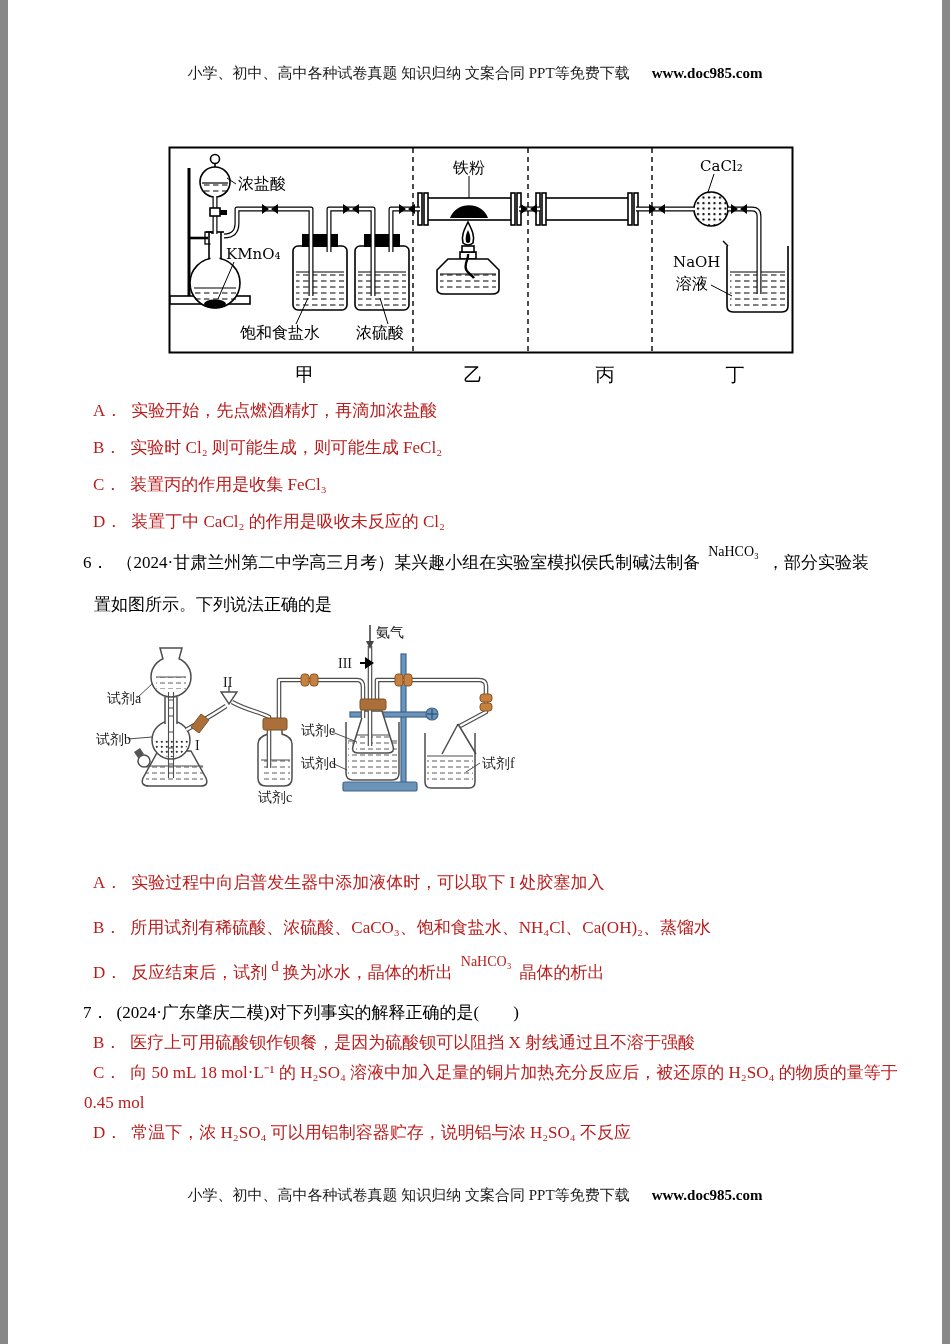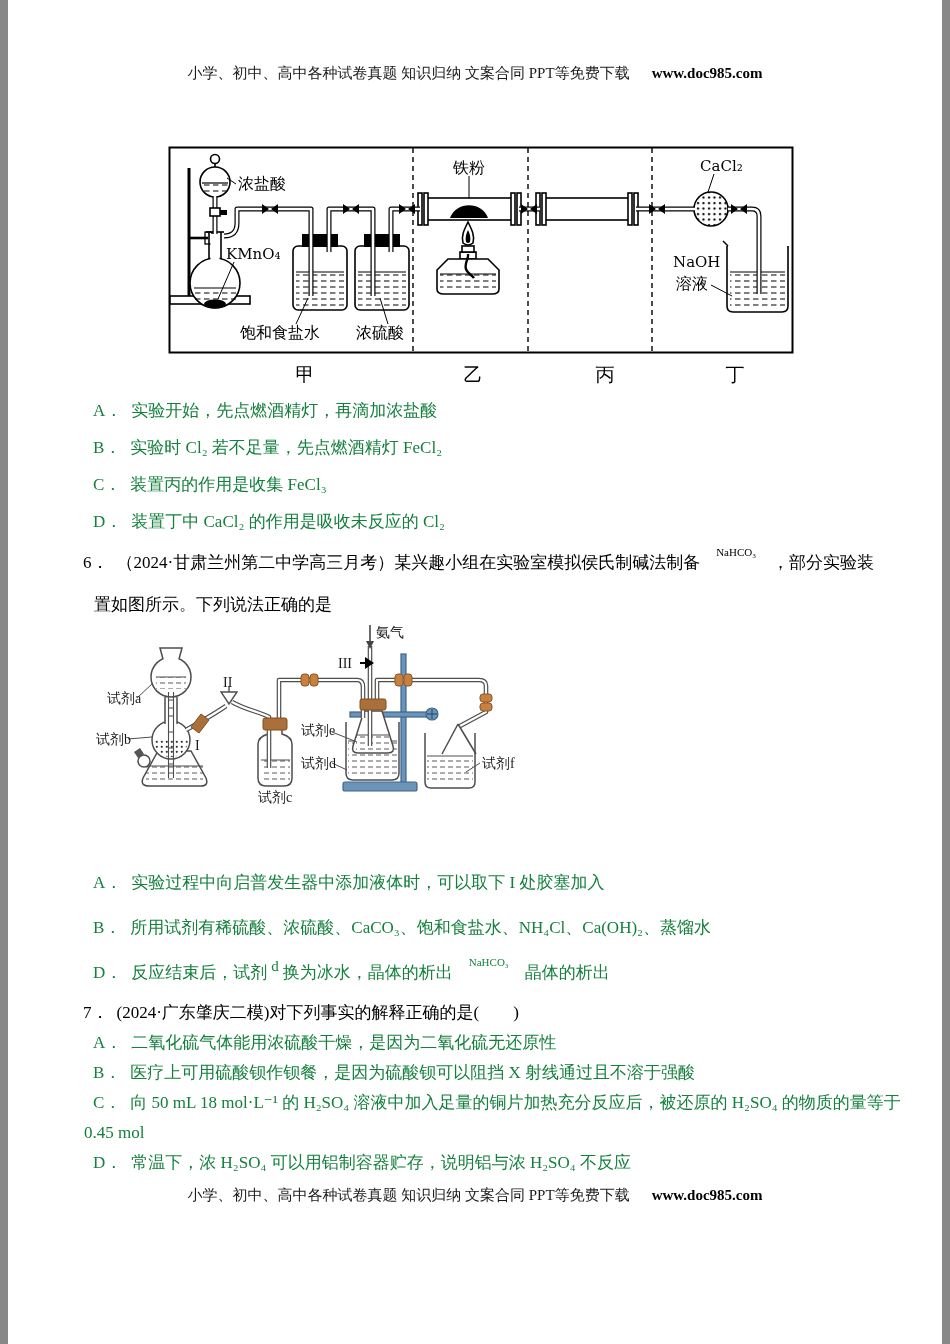--- a/index.html
+++ b/index.html
@@ -11,30 +11,30 @@
   .hdr{
     position:absolute;left:0;width:100%;text-align:center;
     font-size:15px;color:#1a1a1a;white-space:nowrap;
   }
   .hdr .url{font-weight:bold;margin-left:22px;color:#000;}
   .top-hdr{top:64px;}
   .bot-hdr{top:1186px;}
   .dia1{position:absolute;left:160px;top:146px;}
   .dia2{position:absolute;left:72px;top:620px;}
   .optblock{position:absolute;left:85px;width:810px;}
-  .opt{white-space:nowrap;font-size:17px;color:#15803d;}
+  .opt{white-space:nowrap;font-size:17px;color:#b91c1c;font-family:Liberation Serif, serif;}
   .q5opts .opt{height:37px;line-height:37px;}
   .q6opts .opt{height:45px;line-height:45px;}
   .q7opts .opt{height:30px;line-height:30px;}
   .optlabel{margin-right:9px;}
   .stem{position:absolute;left:75px;width:815px;font-size:17px;white-space:nowrap;color:#000;}
   .qnum{margin-right:8px;}
   .raised{
     display:inline-block;transform:translateY(-12px);
-    font-size:11px;margin:0 16px;text-align:center;
+    font-size:14px;margin:0 8px;text-align:center;
   }
   .raised-d{
     display:inline-block;transform:translateY(-7px);
     font-size:15px;margin:0 4px;
   }
   
   .tO{fill:none;stroke:#000;stroke-width:5;stroke-linejoin:round;}
   .tI{fill:none;stroke:#fff;stroke-width:2.6;stroke-linejoin:round;}
   
   .gO{fill:none;stroke:#4d4d4d;stroke-width:4.6;stroke-linejoin:round;}
@@ -215,21 +215,21 @@
         <text x="137" y="235" text-anchor="middle" class="seclab">甲</text>
         <text x="305" y="235" text-anchor="middle" class="seclab">乙</text>
         <text x="437" y="235" text-anchor="middle" class="seclab">丙</text>
         <text x="567" y="235" text-anchor="middle" class="seclab">丁</text>
       </g>
     </svg>
   </div>
 
   <div class="optblock q5opts" style="top:392px;">
     <div class="opt"><span class="optlabel">A．</span><span>实验开始，先点燃酒精灯，再滴加浓盐酸</span></div>
-    <div class="opt"><span class="optlabel">B．</span><span>实验时 Cl₂ 若不足量，先点燃酒精灯 FeCl₂</span></div>
+    <div class="opt"><span class="optlabel">B．</span><span>实验时 Cl₂ 则可能生成，则可能生成 FeCl₂</span></div>
     <div class="opt"><span class="optlabel">C．</span><span>装置丙的作用是收集 FeCl₃</span></div>
     <div class="opt"><span class="optlabel">D．</span><span>装置丁中 CaCl₂ 的作用是吸收未反应的 Cl₂</span></div>
   </div>
 
   <div class="stem" style="top:548px;height:30px;line-height:30px;">
     <span class="qnum">6．</span><span>（2024·甘肃兰州第二中学高三月考）某兴趣小组在实验室模拟侯氏制碱法制备</span><span class="raised">NaHCO₃</span><span>，部分实验装</span>
   </div>
   <div class="stem" style="top:590px;height:30px;line-height:30px;margin-left:11px;">
     <span>置如图所示。下列说法正确的是</span>
   </div>
@@ -377,21 +377,20 @@
     <div class="opt"><span class="optlabel">A．</span><span>实验过程中向启普发生器中添加液体时，可以取下 I 处胶塞加入</span></div>
     <div class="opt"><span class="optlabel">B．</span><span>所用试剂有稀硫酸、浓硫酸、CaCO₃、饱和食盐水、NH₄Cl、Ca(OH)₂、蒸馏水</span></div>
     <div class="opt"><span class="optlabel">D．</span><span>反应结束后，试剂</span><span class="raised-d">d</span><span>换为冰水，晶体的析出</span><span class="raised">NaHCO₃</span><span>晶体的析出</span></div>
   </div>
 
   <div class="stem" style="top:998px;height:30px;line-height:30px;font-family:Liberation Serif, serif;">
     <span class="qnum">7．</span><span>(2024·广东肇庆二模)对下列事实的解释正确的是(　　)</span>
   </div>
 
   <div class="optblock q7opts" style="top:1028px;">
-    <div class="opt"><span class="optlabel">A．</span><span>二氧化硫气体能用浓硫酸干燥，是因为二氧化硫无还原性</span></div>
     <div class="opt"><span class="optlabel">B．</span><span>医疗上可用硫酸钡作钡餐，是因为硫酸钡可以阻挡 X 射线通过且不溶于强酸</span></div>
     <div class="opt"><span class="optlabel">C．</span><span>向 50 mL 18 mol·L⁻¹ 的 H₂SO₄ 溶液中加入足量的铜片加热充分反应后，被还原的 H₂SO₄ 的物质的量等于</span></div>
     <div class="opt" style="margin-left:-9px;"><span>0.45 mol</span></div>
     <div class="opt"><span class="optlabel">D．</span><span>常温下，浓 H₂SO₄ 可以用铝制容器贮存，说明铝与浓 H₂SO₄ 不反应</span></div>
   </div>
 
   <div class="hdr bot-hdr">
     <span>小学、初中、高中各种试卷真题 知识归纳 文案合同 PPT等免费下载</span><span class="url">www.doc985.com</span>
   </div>
 

